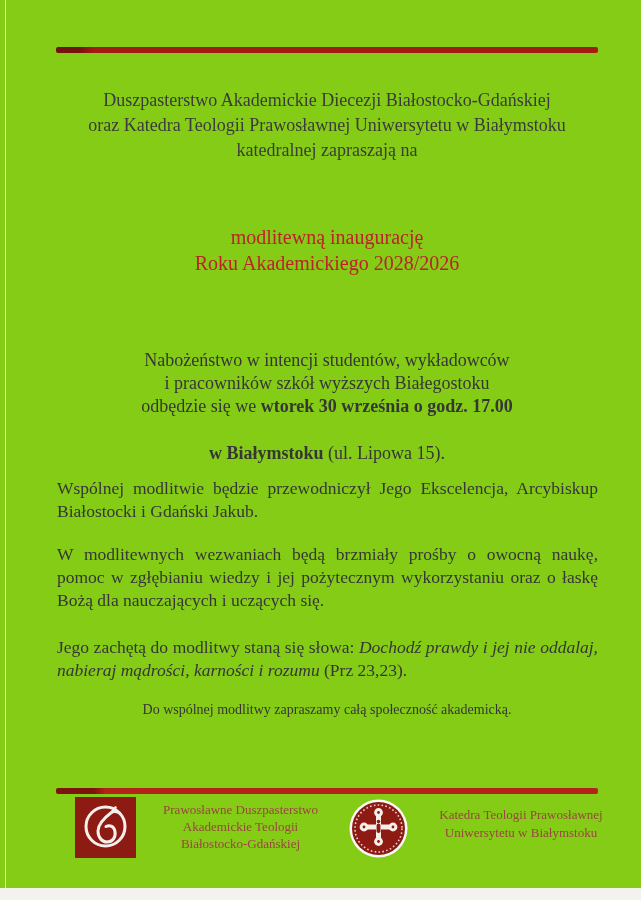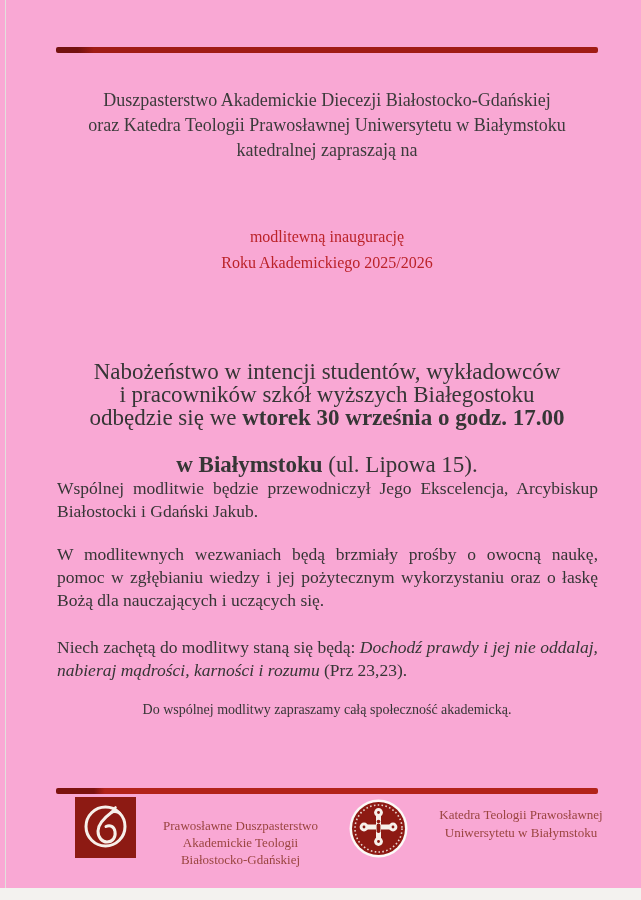--- a/index.html
+++ b/index.html
@@ -4,21 +4,21 @@
 <style>
   html,body{margin:0;padding:0;}
   body{
     width:641px;height:900px;
     background:#f3f2ef;
     font-family:"Liberation Serif","DejaVu Serif",serif;
     position:relative;overflow:hidden;
   }
   .page{
     position:absolute;left:0;top:0;right:0;height:888px;
-    background:#f9a8d4;
+    background:#84cc16;
   }
   .page::before{ 
     content:"";position:absolute;left:5px;top:0;bottom:0;width:1px;
     background:#e2e0dc;
   }
   .rule{
     position:absolute;left:56px;width:542px;height:6px;border-radius:2px;
   }
   .rule-top{
     top:47px;
@@ -26,65 +26,65 @@
   }
   .rule-bottom{
     top:788px;
     background:linear-gradient(90deg,#7c130f 0%,#7c130f 7%,#b2231a 9%,#b2231a 100%);
   }
   .center-text{position:absolute;left:56px;width:542px;text-align:center;}
   .header-block{
     top:88px;font-size:18px;line-height:25px;color:#3b3b3b;
   }
   .title-block{
-    top:224px;font-size:16px;line-height:26px;color:#bb2329;
+    top:224px;font-size:20px;line-height:26px;color:#bb2329;
   }
   .event-block{
-    top:360px;font-size:23px;line-height:23.2px;color:#363636;
+    top:349px;font-size:18px;line-height:23.2px;color:#363636;
   }
   .para{
     position:absolute;left:57px;width:541px;margin:0;
     font-size:17.5px;line-height:23px;color:#363636;
     text-align:justify;
   }
   .para-celebrant{top:477px;}
   .para-intentions{top:543px;}
   .para-quote{top:636px;}
   .closing-block{
     top:702px;font-size:14px;color:#363636;
   }
   .b{font-weight:bold;text-align:center;}
   .i{font-style:italic;}
   .logo-square{position:absolute;left:75px;top:797px;width:61px;height:61px;}
   .seal{position:absolute;left:349px;top:799px;width:59px;height:59px;}
   .org{
     position:absolute;text-align:center;color:#9a4540;font-size:13px;
   }
-  .org-left{left:148px;top:801px;width:185px;line-height:17px;margin-top:16px;}
+  .org-left{left:148px;top:801px;width:185px;line-height:17px;}
   .org-right{left:423px;top:806px;width:196px;line-height:17.5px;}
   svg{display:block;}
 </style>
 </head>
 <body>
 
 <div class="page">
 
   <div class="rule rule-top"></div>
 
   <div class="center-text header-block"><span>Duszpasterstwo Akademickie Diecezji Białostocko-Gdańskiej</span><br><span>oraz Katedra Teologii Prawosławnej Uniwersytetu w Białymstoku</span><br><span>katedralnej zapraszają na</span></div>
 
-  <div class="center-text title-block"><span>modlitewną inaugurację</span><br><span>Roku Akademickiego 2025/2026</span></div>
+  <div class="center-text title-block"><span>modlitewną inaugurację</span><br><span>Roku Akademickiego 2028/2026</span></div>
 
   <div class="center-text event-block"><span>Nabożeństwo w intencji studentów, wykładowców</span><br><span>i pracowników szkół wyższych Białegostoku</span><br><span>odbędzie się we </span><span class="b">wtorek 30 września o godz. 17.00</span><br><br><span class="b">w Białymstoku</span><span> (ul. Lipowa 15).</span></div>
 
   <p class="para para-celebrant"><span>Wspólnej modlitwie będzie przewodniczył Jego Ekscelencja, Arcybiskup Białostocki i Gdański Jakub.</span></p>
 
   <p class="para para-intentions"><span>W modlitewnych wezwaniach będą brzmiały prośby o owocną naukę, pomoc w zgłębianiu wiedzy i jej pożytecznym wykorzystaniu oraz o łaskę Bożą dla nauczających i uczących się.</span></p>
 
-  <p class="para para-quote"><span>Niech zachętą do modlitwy staną się będą: </span><span class="i">Dochodź prawdy i jej nie oddalaj, nabieraj mądrości, karności i rozumu</span><span> (Prz 23,23).</span></p>
+  <p class="para para-quote"><span>Jego zachętą do modlitwy staną się słowa: </span><span class="i">Dochodź prawdy i jej nie oddalaj, nabieraj mądrości, karności i rozumu</span><span> (Prz 23,23).</span></p>
 
   <div class="center-text closing-block">Do wspólnej modlitwy zapraszamy całą społeczność akademicką.</div>
 
   <div class="rule rule-bottom"></div>
 
   <div class="logo-square">
     <svg width="61" height="61" viewBox="0 0 61 61" aria-hidden="true">
       <rect x="0" y="0" width="61" height="61" fill="#8d1a13"></rect>
       <circle cx="30.5" cy="29.5" r="19.5" fill="none" stroke="#f7f0ea" stroke-width="3"></circle>
       <path d="M37 15 C29 21 23 27 23 34 C23 41 27.5 45 32 45 C37.5 45 41 40.5 40 34.5 C39.2 29.5 35 27.5 31 29.5" fill="none" stroke="#f7f0ea" stroke-width="3" stroke-linecap="round"></path>

